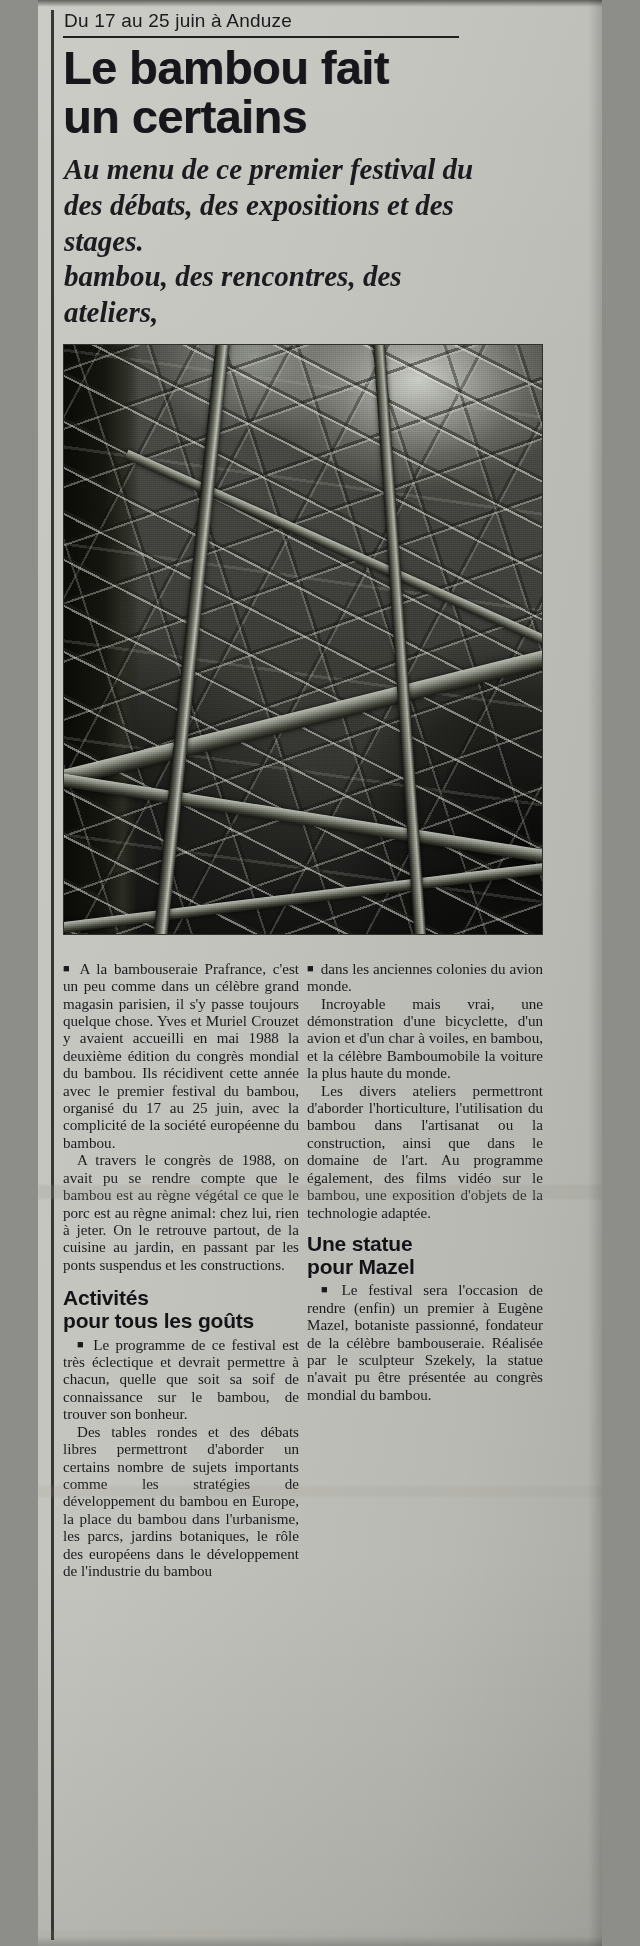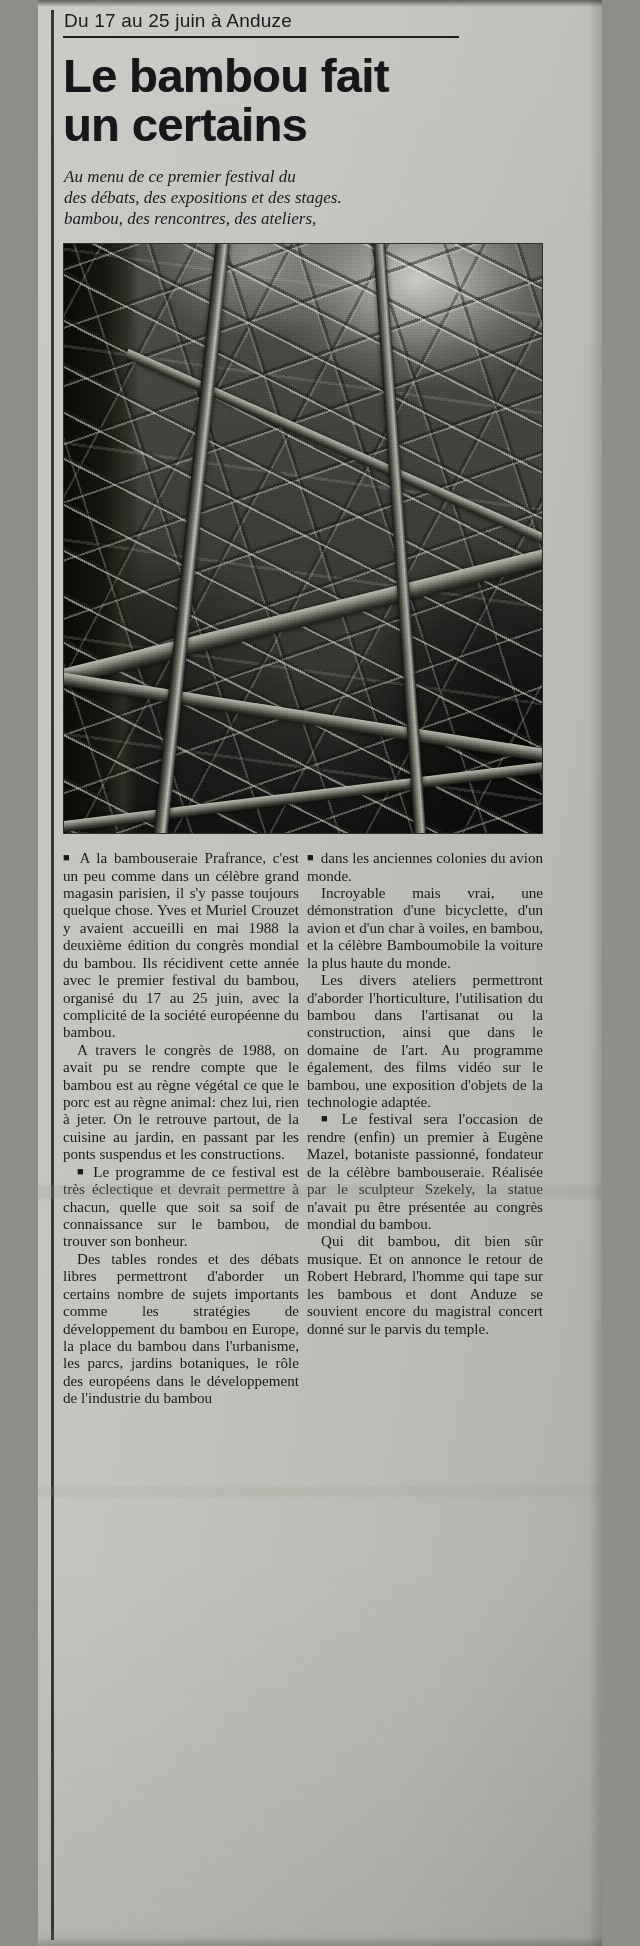--- a/index.html
+++ b/index.html
@@ -80,35 +80,35 @@
   }
 
   
   .headline {
     font-family: "Liberation Sans", "DejaVu Sans", sans-serif;
     font-weight: 700;
     font-size: 47px;
     line-height: 0.93;
     letter-spacing: -0.6px;
     color: #16161b;
-    margin: 16px 0 0 1px;
+    margin: 8px 0 0 1px;
     text-shadow: 0.5px 0 0 rgba(20,20,25,0.55);
   }
   .headline span { display: block; }
   .headline .hl2 { margin-top: 5px; }
 
   
   .standfirst {
     font-family: "Liberation Serif", "DejaVu Serif", serif;
     font-style: italic;
-    font-weight: 400;
-    font-size: 17px;
+    font-weight: 700;
+    font-size: 29px;
     line-height: 1.23;
     color: #1b1b20;
-    margin: 21px 0 0 2px;
+    margin: 14px 0 0 2px;
     width: 420px;
   }
   .standfirst span { display: block; }
 
   
   .photo {
     position: relative;
     width: 478px;
     height: 589px;
     margin: 13px 0 0 1px;
@@ -190,21 +190,21 @@
     background-image:
       repeating-linear-gradient(0deg, rgba(255,255,255,0.045) 0px, rgba(255,255,255,0.045) 1px, rgba(0,0,0,0.05) 1px, rgba(0,0,0,0.05) 2px),
       repeating-linear-gradient(90deg, rgba(255,255,255,0.03) 0px, rgba(255,255,255,0.03) 1px, rgba(0,0,0,0.04) 1px, rgba(0,0,0,0.04) 2px);
     mix-blend-mode: overlay;
   }
 
   
   .columns {
     display: flex;
     gap: 8px;
-    margin: 16px 0 0 1px;
+    margin: 26px 0 0 1px;
     width: 486px;
   }
   .col { width: 236px; }
 
   .body p {
     margin: 0;
     font-family: "Liberation Serif", "DejaVu Serif", serif;
     font-size: 15.1px;
     line-height: 1.155;
     text-align: justify;
@@ -284,33 +284,40 @@
         <div class="photo-grain"></div>
       </div>
     </div>
 
     <div class="columns">
 
       <div class="col body">
         <p class="lead">A la bambouseraie Prafrance, c'est un peu comme dans un célèbre grand magasin parisien, il s'y passe toujours quelque chose. Yves et Muriel Crouzet y avaient accueilli en mai 1988 la deuxième édition du congrès mondial du bambou. Ils récidivent cette année avec le premier festival du bambou, organisé du 17 au 25 juin, avec la complicité de la société européenne du bambou.</p>
         <p>A travers le congrès de 1988, on avait pu se rendre compte que le bambou est au règne végétal ce que le porc est au règne animal: chez lui, rien à jeter. On le retrouve partout, de la cuisine au jardin, en passant par les ponts suspendus et les constructions.</p>
 
+        <h2 class="subhead">
+          <span>Activités</span>
+          <span>pour tous les goûts</span>
+        </h2>
 
         <p class="lead" style="text-indent:14px">Le programme de ce festival est très éclectique et devrait permettre à chacun, quelle que soit sa soif de connaissance sur le bambou, de trouver son bonheur.</p>
         <p>Des tables rondes et des débats libres permettront d'aborder un certains nombre de sujets importants comme les stratégies de développement du bambou en Europe, la place du bambou dans l'urbanisme, les parcs, jardins botaniques, le rôle des européens dans le développement de l'industrie du bambou</p>
       </div>
 
       <div class="col body">
         <p class="lead" style="text-indent:0">dans les anciennes colonies du avion monde.</p>
         <p>Incroyable mais vrai, une démonstration d'une bicyclette, d'un avion et d'un char à voiles, en bambou, et la célèbre Bamboumobile la voiture la plus haute du monde.</p>
         <p>Les divers ateliers permettront d'aborder l'horticulture, l'utilisation du bambou dans l'artisanat ou la construction, ainsi que dans le domaine de l'art. Au programme également, des films vidéo sur le bambou, une exposition d'objets de la technologie adaptée.</p>
 
+        <h2 class="subhead tight">
+          <span>Une statue</span>
+          <span>pour Mazel</span>
+        </h2>
 
         <p class="lead" style="text-indent:14px">Le festival sera l'occasion de rendre (enfin) un premier à Eugène Mazel, botaniste passionné, fondateur de la célèbre bambouseraie. Réalisée par le sculpteur Szekely, la statue n'avait pu être présentée au congrès mondial du bambou.</p>
-        <p>Qui dit bambou, dit bien sûr musique. Et on annonce le retour de Robert Hebrard, l'homme qui tape sur les bambous et dont Anduze se souvient encore du magistral concert donné sur le parvis du temple.</p>
       </div>
 
     </div>
   </div>
 
   <div class="scan-band band-a"></div>
   <div class="scan-band band-b"></div>
   <div class="scan-band band-c"></div>
   <div class="scan-right-edge"></div>
   <div class="scan-bottom-edge"></div>

